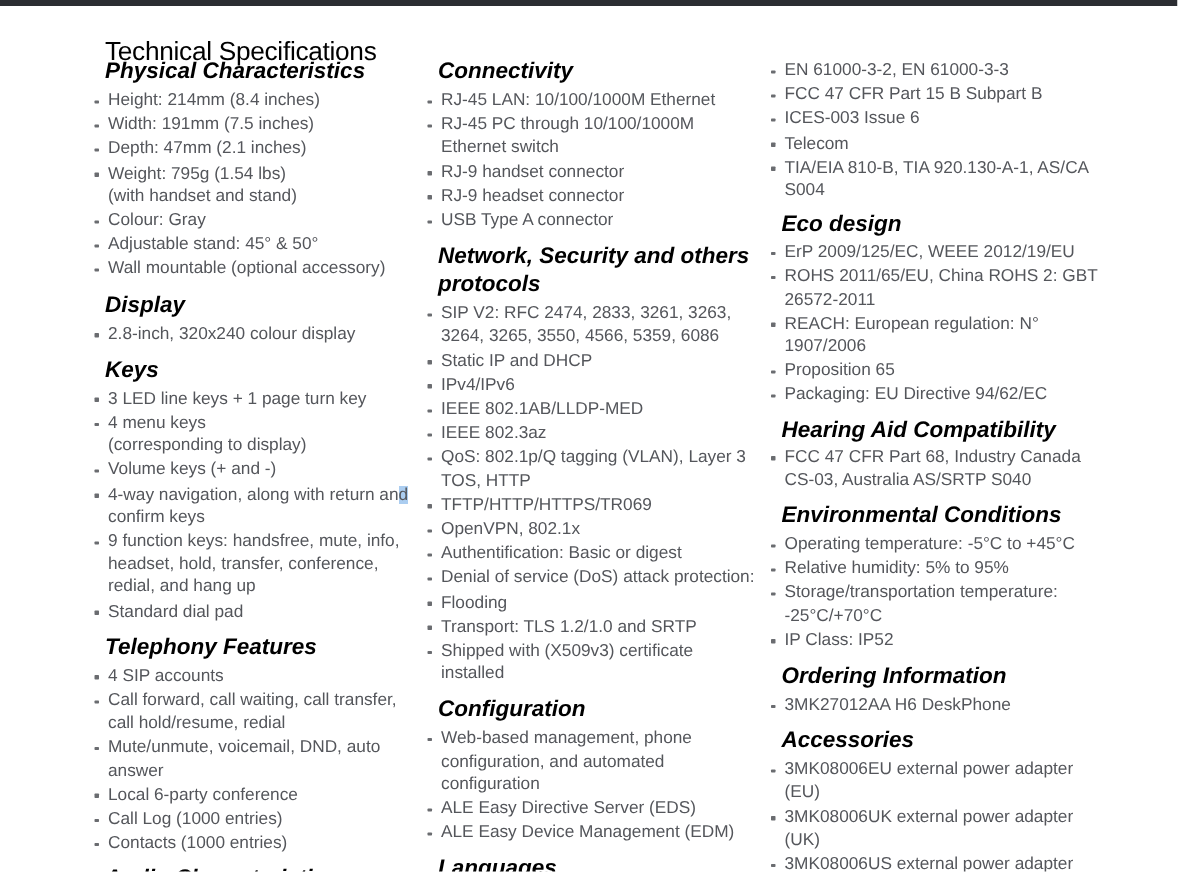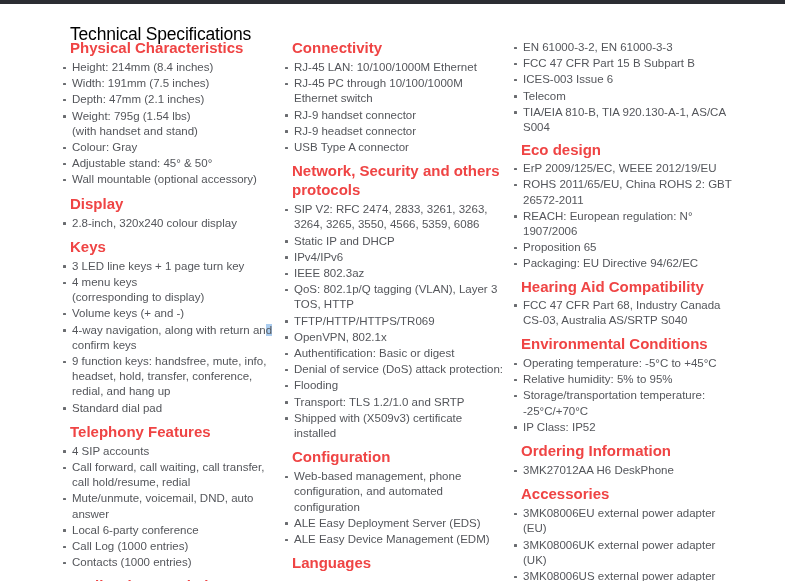--- a/index.html
+++ b/index.html
@@ -16,22 +16,22 @@
   .page-title {
     position: absolute; left: 70px; top: 12px;
     font-size: 17.5px; font-weight: 400; letter-spacing: -0.2px;
     color: #000000; white-space: nowrap; text-align: center;
   }
   .col { position: absolute; top: 38px; }
   .col-1 { left: 70px; width: 218px; }
   .col-2 { left: 292px; width: 212px; }
   .col-3 { left: 521px; width: 232px; top: 40px; }
   .sec-heading {
-    color: #ef4444; font-weight: 700;
-    margin: 6px 0 3px 0; white-space: pre-line;
+    color: #000000; font-weight: 700;
+    margin: 6px 0 3px 0; white-space: pre-line; font-style: italic;
   }
   .sec-heading.large { font-size: 15px; line-height: 19px; }
   .sec-heading.small { font-size: 15px; line-height: 17px; }
   .col .sec-heading:first-child { margin-top: 0; }
   .items { margin: 0; }
   .item { margin: 0 0 1px 0; }
   .line {
     position: relative; padding-left: 2px;
     font-size: 11.5px; line-height: 15.2px;
     color: #54565b; white-space: nowrap;
@@ -161,20 +161,23 @@
           <div class="line"><span class="bullet"></span><span>SIP V2: RFC 2474, 2833, 3261, 3263,</span></div>
           <div class="line"><span>3264, 3265, 3550, 4566, 5359, 6086</span></div>
         </div>
         <div class="item">
           <div class="line"><span class="bullet"></span><span>Static IP and DHCP</span></div>
         </div>
         <div class="item">
           <div class="line"><span class="bullet"></span><span>IPv4/IPv6</span></div>
         </div>
         <div class="item">
+          <div class="line"><span class="bullet"></span><span>IEEE 802.1AB/LLDP-MED</span></div>
+        </div>
+        <div class="item">
           <div class="line"><span class="bullet"></span><span>IEEE 802.3az</span></div>
         </div>
         <div class="item">
           <div class="line"><span class="bullet"></span><span>QoS: 802.1p/Q tagging (VLAN), Layer 3</span></div>
           <div class="line"><span>TOS, HTTP</span></div>
         </div>
         <div class="item">
           <div class="line"><span class="bullet"></span><span>TFTP/HTTP/HTTPS/TR069</span></div>
         </div>
         <div class="item">
@@ -198,21 +201,21 @@
         </div>
       </div>
       <div class="sec-heading large">Configuration</div>
       <div class="items">
         <div class="item">
           <div class="line"><span class="bullet"></span><span>Web-based management, phone</span></div>
           <div class="line"><span>configuration, and automated</span></div>
           <div class="line"><span>configuration</span></div>
         </div>
         <div class="item">
-          <div class="line"><span class="bullet"></span><span>ALE Easy Deployment Server (EDS)</span></div>
+          <div class="line"><span class="bullet"></span><span>ALE Easy Directive Server (EDS)</span></div>
         </div>
         <div class="item">
           <div class="line"><span class="bullet"></span><span>ALE Easy Device Management (EDM)</span></div>
         </div>
       </div>
       <div class="sec-heading large">Languages</div>
       <div class="items"></div>
     </div>
   <div class="col col-3">
       <div class="items">

